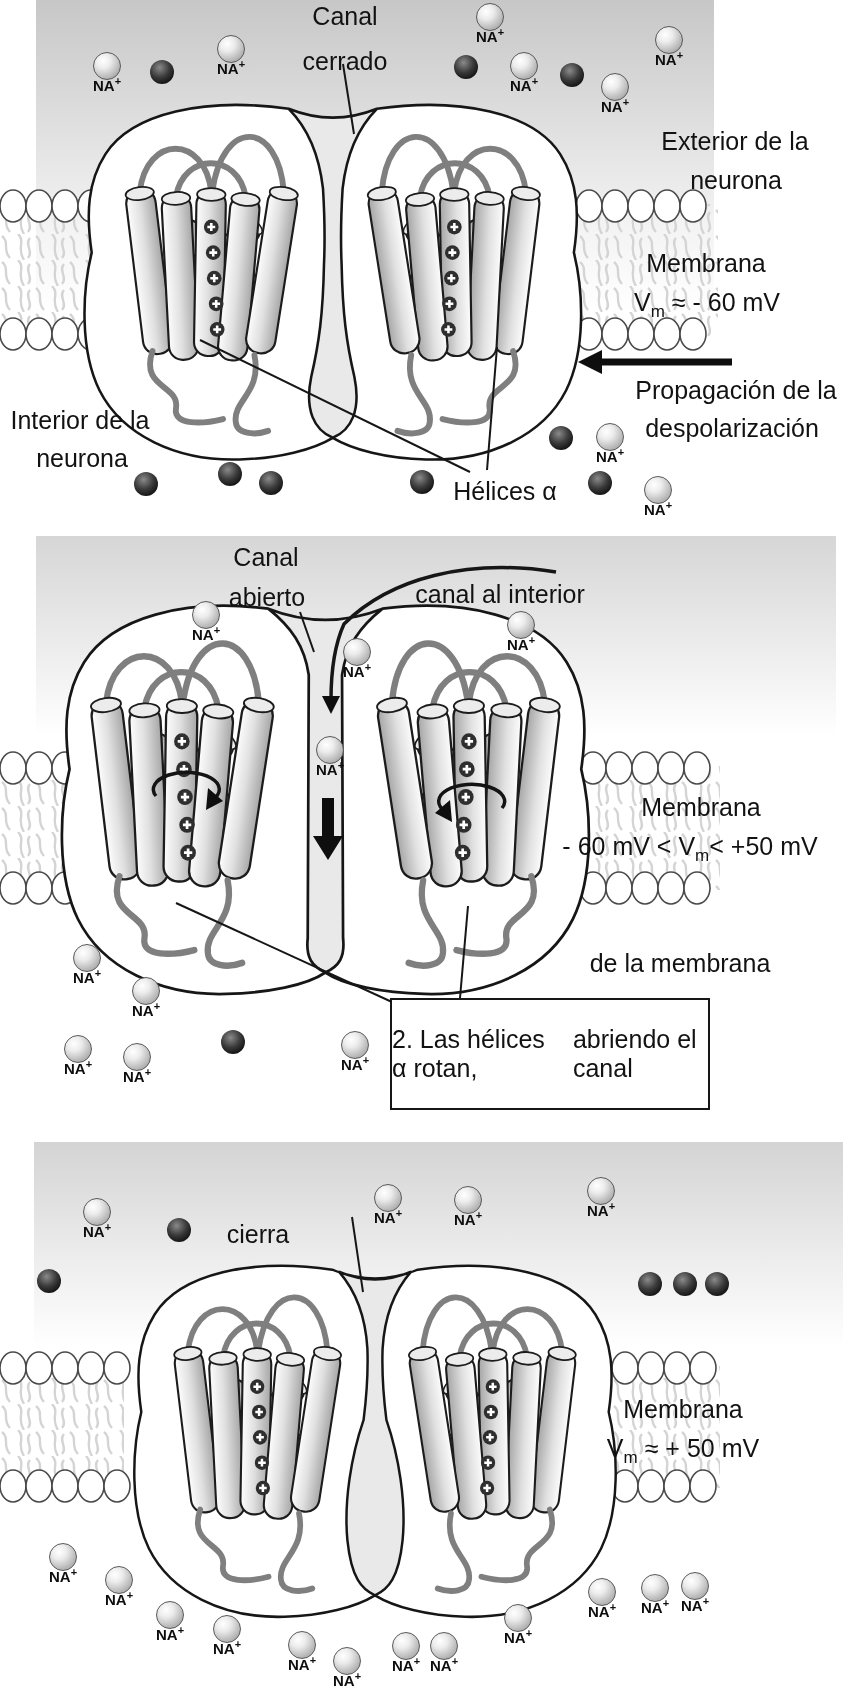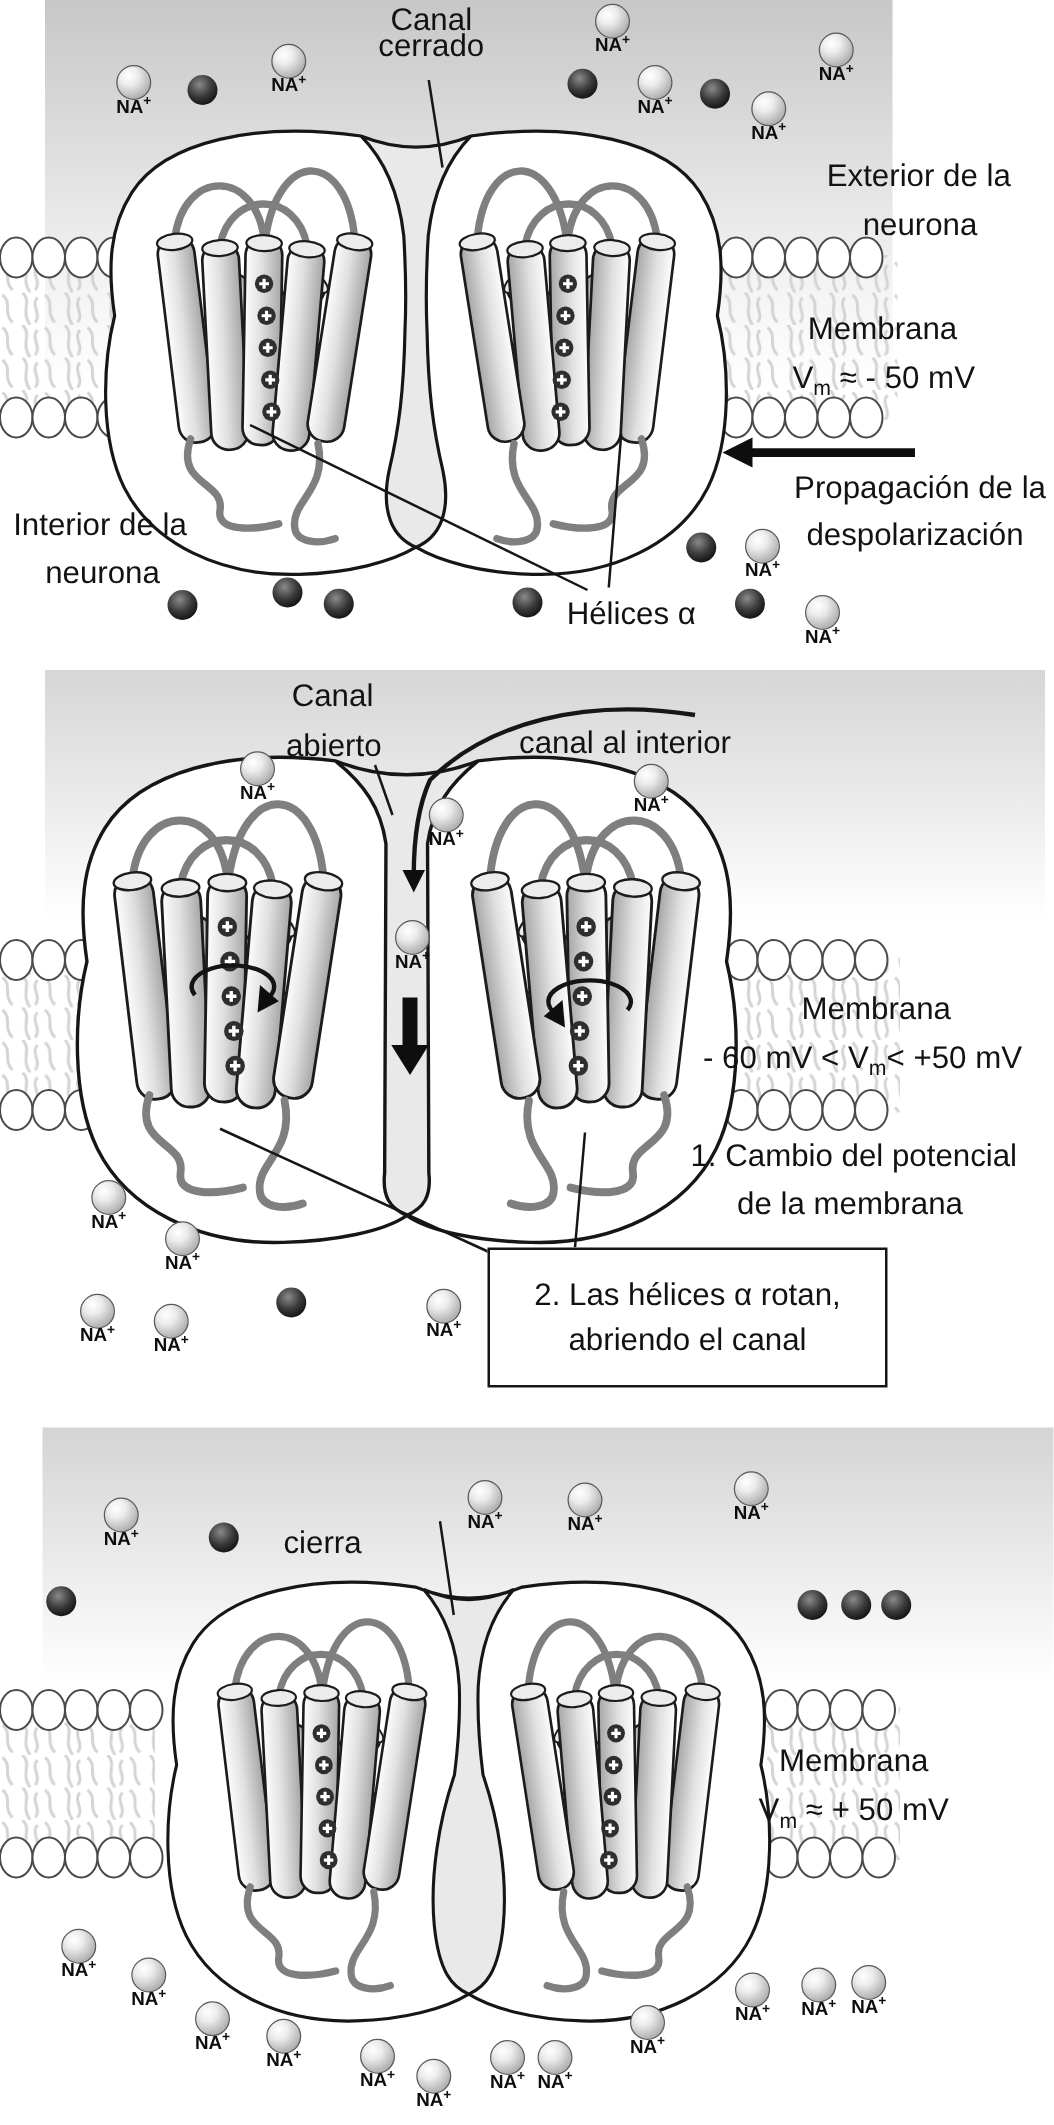--- a/index.html
+++ b/index.html
@@ -18,21 +18,21 @@
   .body{fill:#ffffff;stroke:#161616;stroke-width:2.6;}
   .loop,.tail{fill:none;stroke:#7f7f7f;stroke-width:6;stroke-linecap:round;}
   .ptr{stroke:#161616;stroke-width:2;fill:none;}
   .flow{stroke:#161616;stroke-width:3.5;fill:none;}
   .head{fill:#0e0e0e;stroke:none;}
   .lbl{position:absolute;transform:translateX(-50%);font-size:25px;line-height:1.1;
        white-space:nowrap;text-align:center;}
   .lbl sub{font-size:17px;}
   .lbl sup{font-size:17px;}
   .callout{position:absolute;left:390px;top:998px;width:316px;height:108px;background:#ffffff;
-           border:2.5px solid #161616;display:flex;flex-direction:column;justify-content:center;
+           border:2.5px solid #161616;display:flex;flex-direction:row;justify-content:center;
            align-items:center;gap:7px;font-size:25px;}
   .ion{position:absolute;}
   .sph{width:28px;height:28px;border-radius:50%;box-sizing:border-box;border:1.5px solid #5a5a5a;
        background:radial-gradient(circle at 35% 30%,#ffffff 0%,#ececec 30%,#bdbdbd 65%,#8f8f8f 100%);}
   .dk{width:24px;height:24px;border-radius:50%;
       background:radial-gradient(circle at 40% 32%,#8a8a8a 0%,#3a3a3a 45%,#0a0a0a 85%);}
   .ilbl{position:relative;text-align:center;font-weight:bold;font-size:15px;margin-top:-5px;color:#0d0d0d;}
   .ilbl sup{font-size:11px;}
 </style>
 </head>
@@ -200,37 +200,36 @@
       <polygon class="head" points="322,798 334,798 334,836 343,836 328,860 313,836 322,836"></polygon>
       <use href="#rotarr" transform="translate(186,782)"></use>
       <use href="#rotarr" transform="translate(472,794) scale(-1,1)"></use>
       <line class="ptr" x1="176" y1="903" x2="392" y2="1002"></line>
       <line class="ptr" x1="468" y1="906" x2="460" y2="998"></line>
       <line class="ptr" x1="352" y1="1217" x2="363" y2="1292"></line>
     </g>
   </svg>
 
   <div class="lbl" style="left:345px;top:3px">Canal</div>
-  <div class="lbl" style="left:345px;top:24px">cerrado</div>
+  <div class="lbl" style="left:345px;top:48px">cerrado</div>
   <div class="lbl" style="left:735px;top:128px">Exterior de la</div>
   <div class="lbl" style="left:736px;top:167px">neurona</div>
   <div class="lbl" style="left:706px;top:250px">Membrana</div>
-  <div class="lbl" style="left:707px;top:289px"><span>V</span><sub>m</sub><span> ≈ - 50 mV</span></div>
+  <div class="lbl" style="left:707px;top:289px"><span>V</span><sub>m</sub><span> ≈ - 60 mV</span></div>
   <div class="lbl" style="left:736px;top:377px">Propagación de la</div>
   <div class="lbl" style="left:732px;top:415px">despolarización</div>
   <div class="lbl" style="left:80px;top:407px">Interior de la</div>
   <div class="lbl" style="left:82px;top:445px">neurona</div>
   <div class="lbl" style="left:505px;top:478px">Hélices α</div>
 
   <div class="lbl" style="left:266px;top:544px">Canal</div>
   <div class="lbl" style="left:267px;top:584px">abierto</div>
   <div class="lbl" style="left:500px;top:581px">canal al interior</div>
   <div class="lbl" style="left:701px;top:794px">Membrana</div>
   <div class="lbl" style="left:690px;top:833px"><span>- 60 mV &lt; V</span><sub>m</sub><span>&lt; +50 mV</span></div>
-  <div class="lbl" style="left:683px;top:912px">1. Cambio del potencial</div>
   <div class="lbl" style="left:680px;top:950px">de la membrana</div>
   <div class="callout">
     <div>2. Las hélices α rotan,</div>
     <div>abriendo el canal</div>
   </div>
 
   <div class="lbl" style="left:258px;top:1221px">cierra</div>
   <div class="lbl" style="left:683px;top:1396px">Membrana</div>
   <div class="lbl" style="left:683px;top:1435px"><span>V</span><sub>m</sub><span> ≈ + 50 mV</span></div>
 

